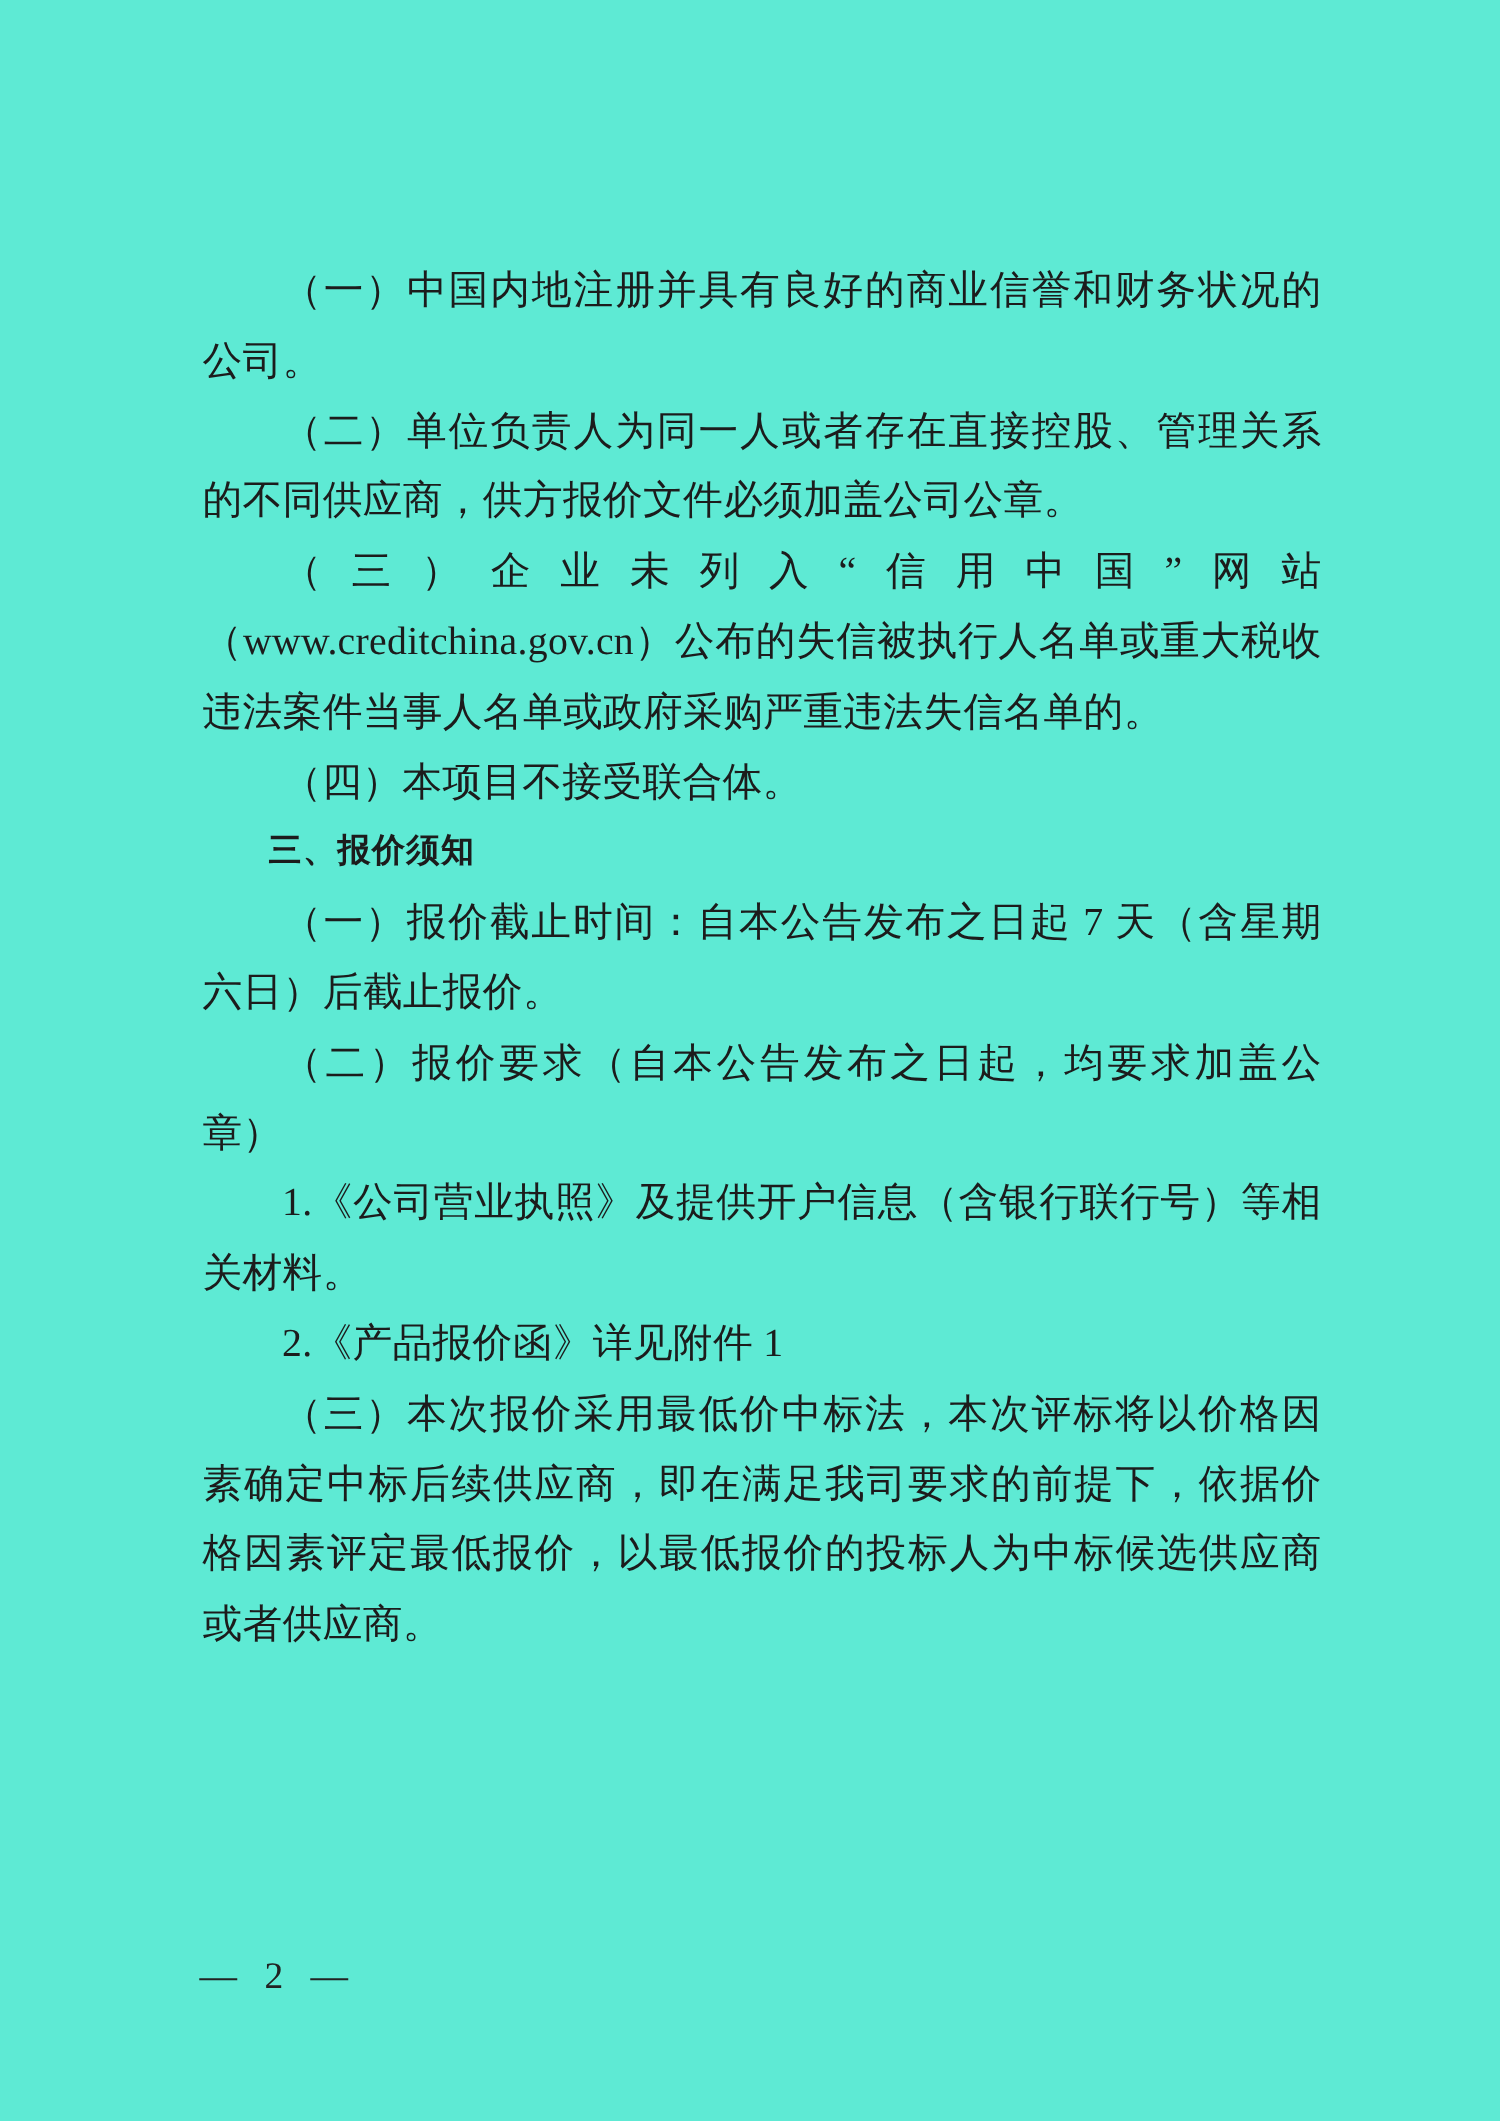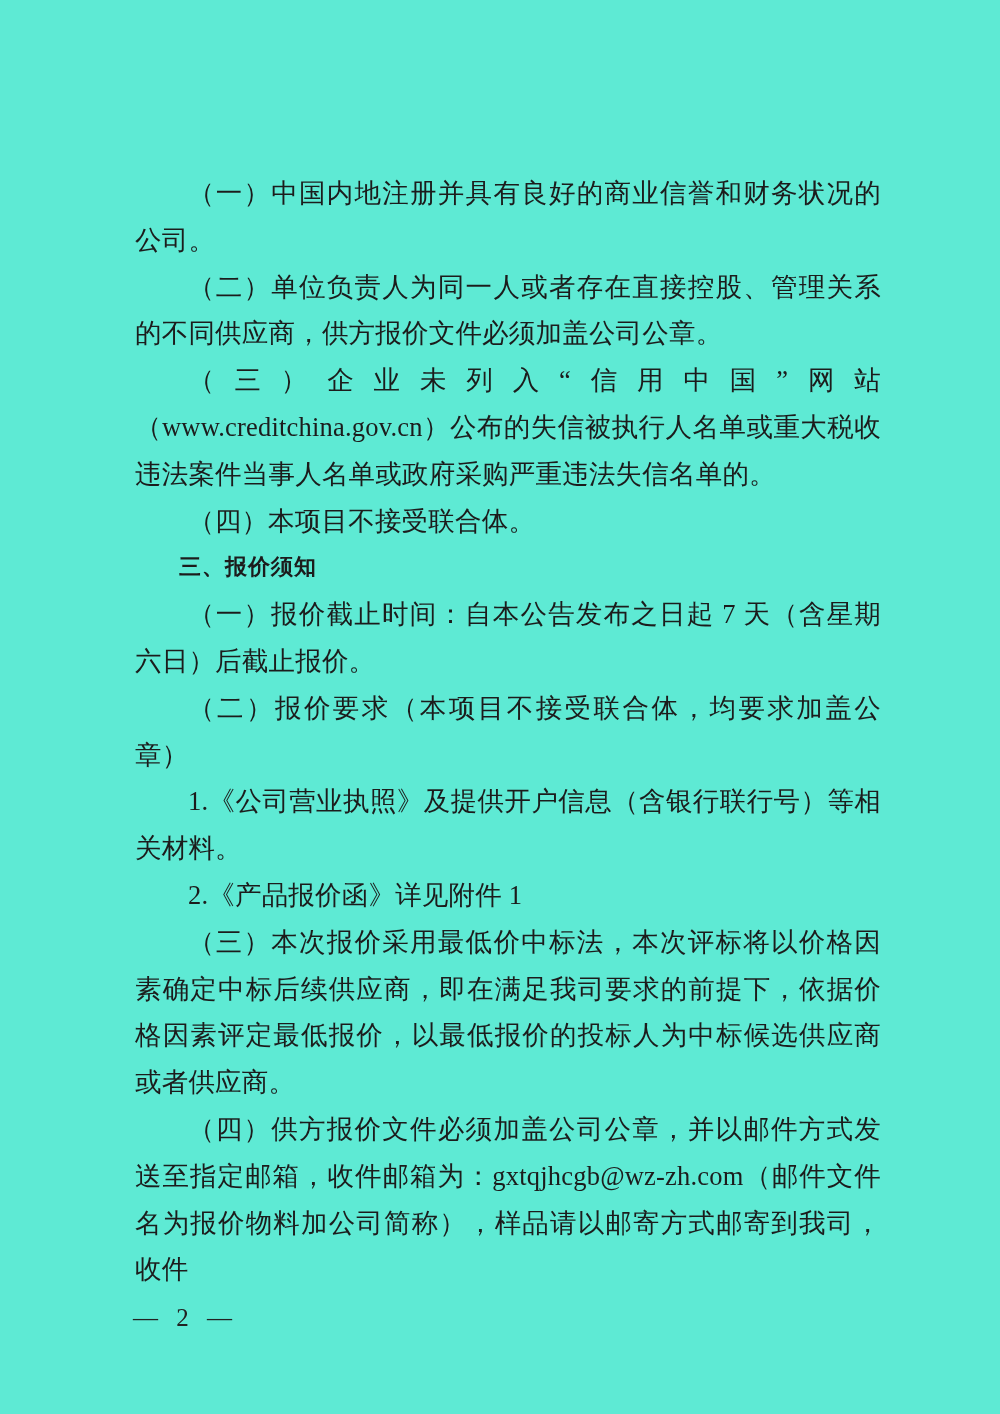--- a/index.html
+++ b/index.html
@@ -52,20 +52,19 @@
 <body>
 
 <div class="page">
   <div class="content">
     <p>（一）中国内地注册并具有良好的商业信誉和财务状况的公司。</p>
     <p>（二）单位负责人为同一人或者存在直接控股、管理关系的不同供应商，供方报价文件必须加盖公司公章。</p>
     <p>（三）企业未列入“信用中国”网站（www.creditchina.gov.cn）公布的失信被执行人名单或重大税收违法案件当事人名单或政府采购严重违法失信名单的。</p>
     <p>（四）本项目不接受联合体。</p>
     <p class="heading">三、报价须知</p>
     <p>（一）报价截止时间：自本公告发布之日起 7 天（含星期六日）后截止报价。</p>
-    <p>（二）报价要求（本项目不接受联合体，均要求加盖公章）</p>
+    <p>（二）报价要求（自本公告发布之日起，均要求加盖公章）</p>
     <p>1.《公司营业执照》及提供开户信息（含银行联行号）等相关材料。</p>
     <p>2.《产品报价函》详见附件 1</p>
     <p>（三）本次报价采用最低价中标法，本次评标将以价格因素确定中标后续供应商，即在满足我司要求的前提下，依据价格因素评定最低报价，以最低报价的投标人为中标候选供应商或者供应商。</p>
-    <p>（四）供方报价文件必须加盖公司公章，并以邮件方式发送至指定邮箱，收件邮箱为：gxtqjhcgb@wz-zh.com（邮件文件名为报价物料加公司简称），样品请以邮寄方式邮寄到我司，收件</p>
   </div>
   <div class="footer">— 2 —</div>
 </div>
 
 </body></html>

